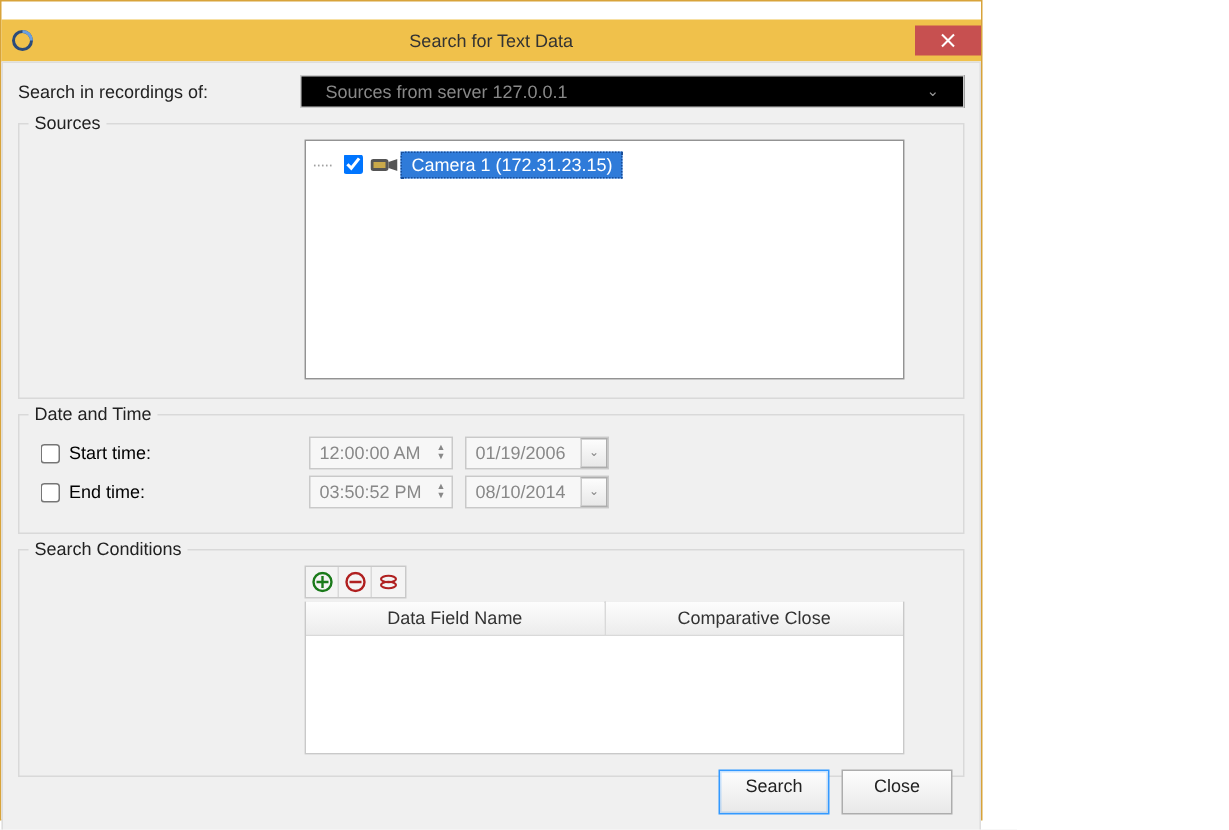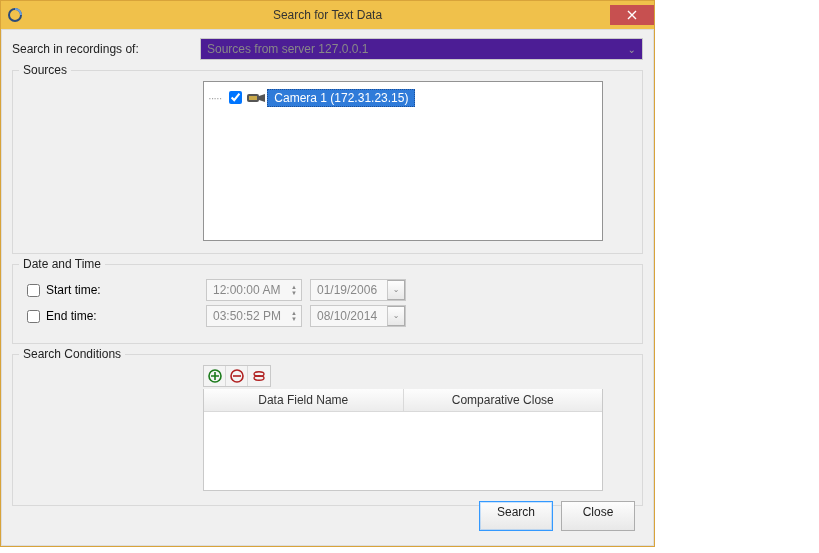--- a/index.html
+++ b/index.html
@@ -18,20 +18,21 @@
     border: 1px solid #d8a33a;
     background: #fff;
     position: relative;
   }
   .titlebar {
     height: 28px;
     background: #f0c14b;
     display: flex;
     align-items: center;
     position: relative;
+    margin-top: 12px;
   }
   .titlebar-icon {
     width: 16px; height: 16px;
     margin-left: 6px;
   }
   .titlebar-title {
     position: absolute;
     left: 0; right: 0;
     text-align: center;
     font-size: 12px;
@@ -64,23 +65,23 @@
     gap: 8px;
   }
   .label-left {
     width: 180px;
     color: #222;
   }
   .dropdown {
     flex: 1;
     height: 22px;
     border: 1px solid #c9c9c9;
-    background: #4c1d95;
+    background: #000000;
     color: #888;
-    padding: 0 6px;
+    padding: 0 16px;
     display: flex;
     align-items: center;
     justify-content: space-between;
   }
   .chev {
     color: #999;
     font-size: 10px;
   }
   .fieldset {
     border: 1px solid #d9d9d9;

